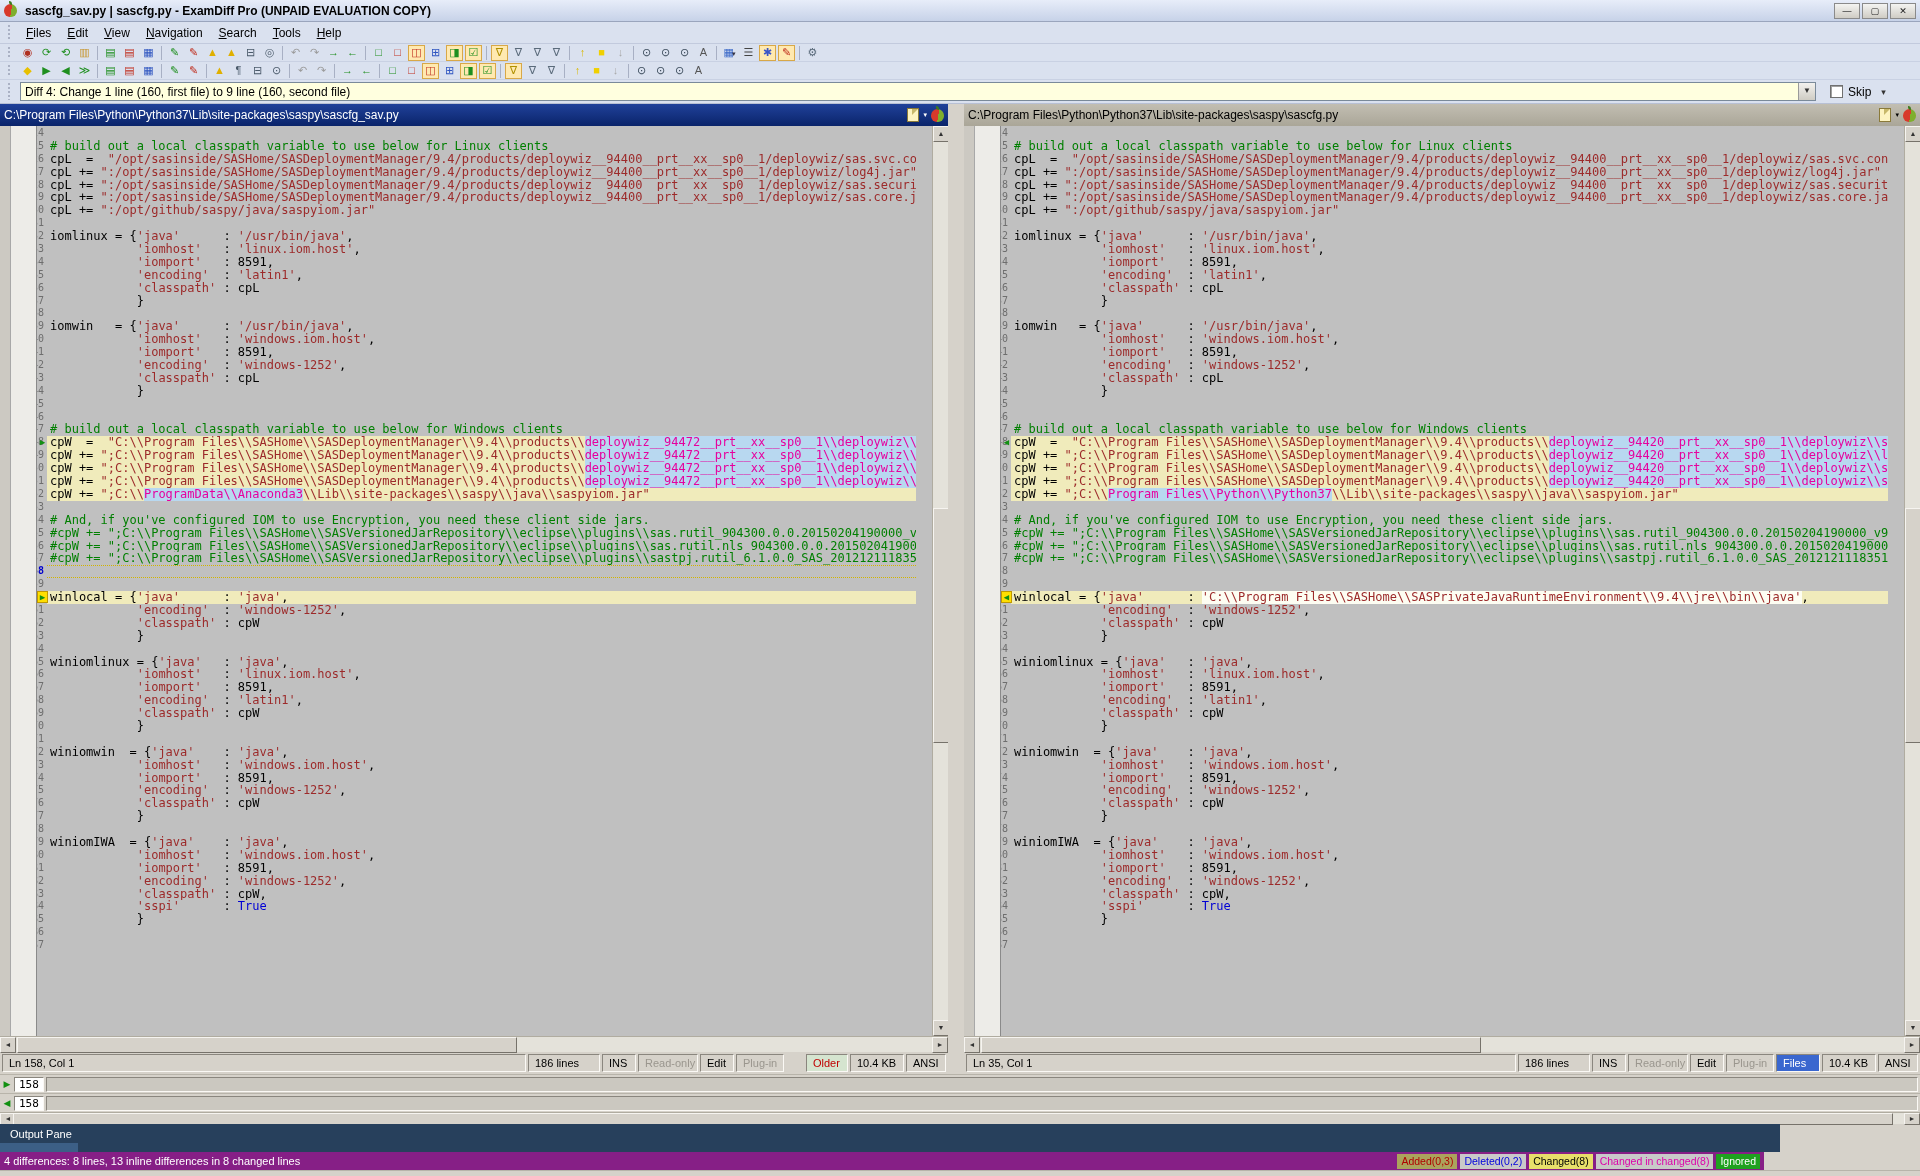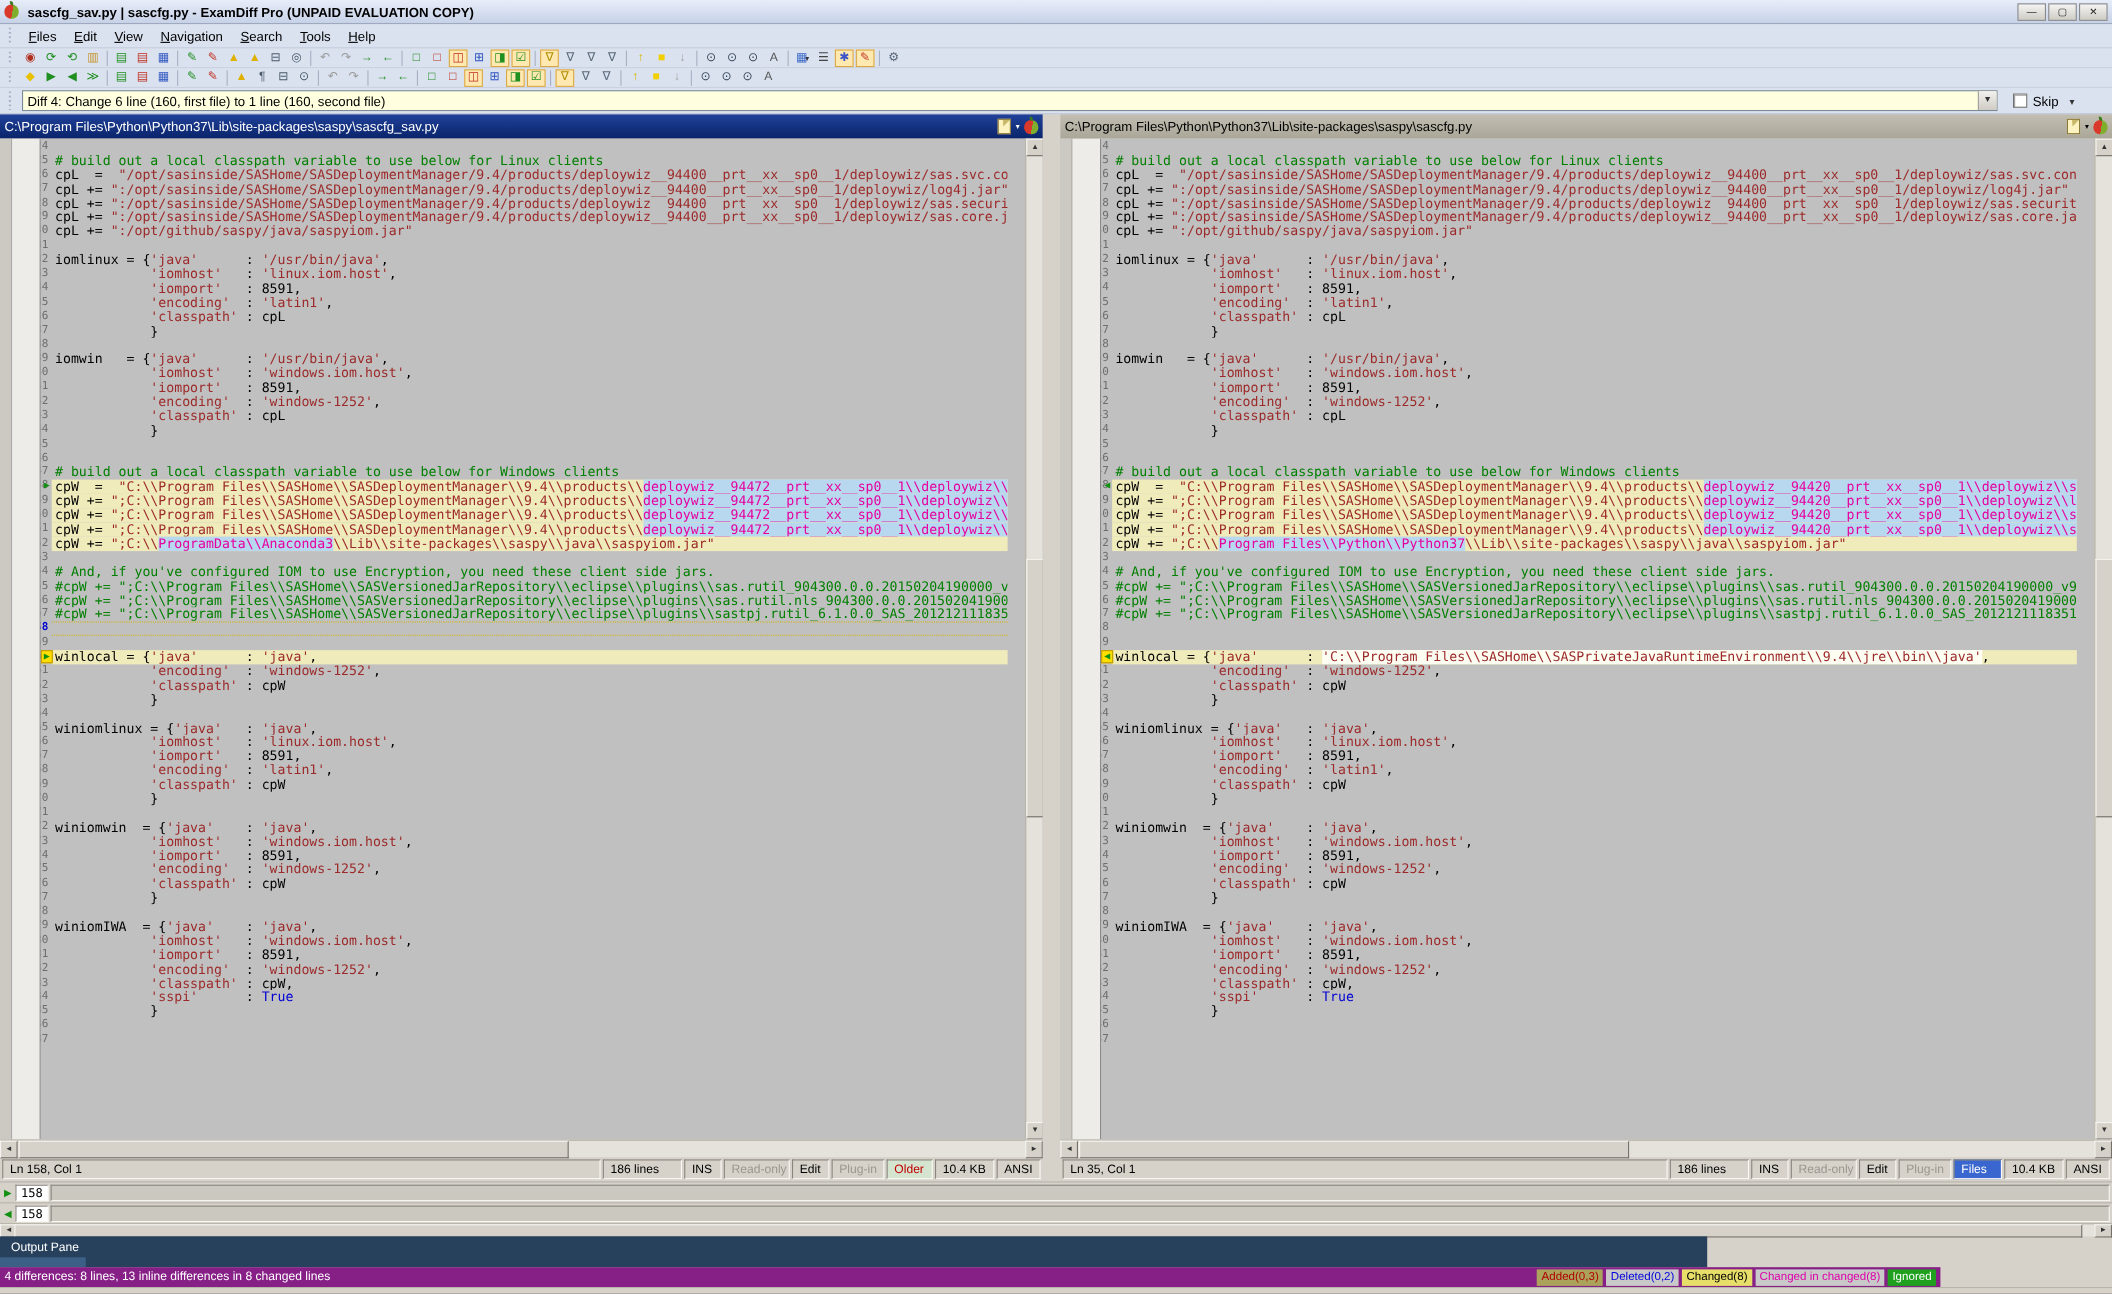--- a/index.html
+++ b/index.html
@@ -92,41 +92,41 @@
   .hscroll{height:16px;background:#e4e2da;position:relative;border-top:1px solid #b0aca0;}
   .hthumb{position:absolute;top:0;height:16px;background:#d6d2ca;
     border:1px solid;border-color:#f6f4f0 #76726a #76726a #f6f4f0;}
 
   .statusbar{height:22px;background:#d6d2ca;display:flex;align-items:stretch;
     padding:2px 2px;gap:2px;}
   .st-cell{border:1px solid;border-color:#8a867e #fbf9f5 #fbf9f5 #8a867e;
     padding:1px 6px;font-size:11px;line-height:15px;white-space:nowrap;overflow:hidden;}
   .st-grow{flex:1;}
   .st-dim{color:#9a968e;}
-  .st-older{color:#c00000;background:#d5e4cf;}
+  .st-older{color:#c00000;background:#d5e4cf;margin-left:20px;}
   .st-newer{color:#fff;background:#3a67cf;}
 
   .divider{position:absolute;left:948px;top:104px;width:16px;height:970px;background:#d6d2ca;}
 
   
   .inspect{position:absolute;left:0;width:1920px;height:19px;background:#d6d2ca;
     display:flex;align-items:center;border-top:1px solid #b8b4aa;}
   .ins1{top:1074px;} .ins2{top:1093px;}
   .ins-arrow{color:#129012;font-size:9px;width:14px;text-align:center;}
   .ins-num{background:#fff;border:1px solid;border-color:#8a867e #fbf9f5 #fbf9f5 #8a867e;
     font-family:"DejaVu Sans Mono",monospace;font-size:11px;padding:0 4px;margin-right:2px;}
   .ins-content{flex:1;height:15px;background:#cbc8c0;border:1px solid;
     border-color:#8a867e #fbf9f5 #fbf9f5 #8a867e;margin-right:2px;}
   .ins-scroll{position:absolute;left:0;top:1112px;width:1920px;height:12px;
     background:#e4e2da;border-top:1px solid #b0aca0;}
   .ins-scroll .sb-btn{height:12px;line-height:10px;}
   .ins-scroll .hthumb{height:12px;}
 
   
-  .output-pane{position:absolute;left:0;top:1124px;width:1552px;height:28px;background:#27405c;color:#fff;}
+  .output-pane{position:absolute;left:0;top:1124px;width:1780px;height:28px;background:#27405c;color:#fff;}
   .output-label{font-size:11px;padding:4px 0 0 10px;}
   .output-tab{position:absolute;left:0;bottom:0;width:78px;height:9px;background:#3c5f86;}
   .summarybar{position:absolute;left:0;top:1152px;width:1764px;height:18px;background:#861f86;
     color:#fff;display:flex;align-items:center;padding:0 4px;font-size:11px;}
   .sum-text{flex:1;white-space:nowrap;overflow:hidden;}
   .badge{margin-left:3px;padding:1px 4px;font-size:10.5px;line-height:13px;white-space:nowrap;flex:none;}
   .bottomstrip{position:absolute;left:0;top:1170px;width:1920px;height:6px;background:#d6d2ca;
     border-top:1px solid #b8b4aa;}
 </style>
 </head>
@@ -246,21 +246,21 @@
         <span class="tb-icon" style="color: rgb(58, 74, 90);">⊙</span>
         <span class="tb-icon" style="color: rgb(58, 74, 90);">⊙</span>
         <span class="tb-icon" style="color: rgb(58, 74, 90);">⊙</span>
         <span class="tb-icon" style="color: rgb(85, 85, 85);">A</span>
       </span>
   </div>
 
   <div class="diffbar">
     <span class="grip"></span>
     <div class="diff-combo">
-      <span class="diff-combo-text">Diff 4: Change 6 line (160, first file) to 1 line (160, second file)</span>
+      <span class="diff-combo-text">Diff 4: Change 1 line (160, first file) to 9 line (160, second file)</span>
       <span class="combo-btn">▼</span>
     </div>
     <span class="skip-wrap">
       <span class="checkbox"></span>
       <span class="skip-label">Skip</span>
     </span>
     <span class="overflow-chevron">▾</span>
   </div>
 
   <div class="pane pane-left">

